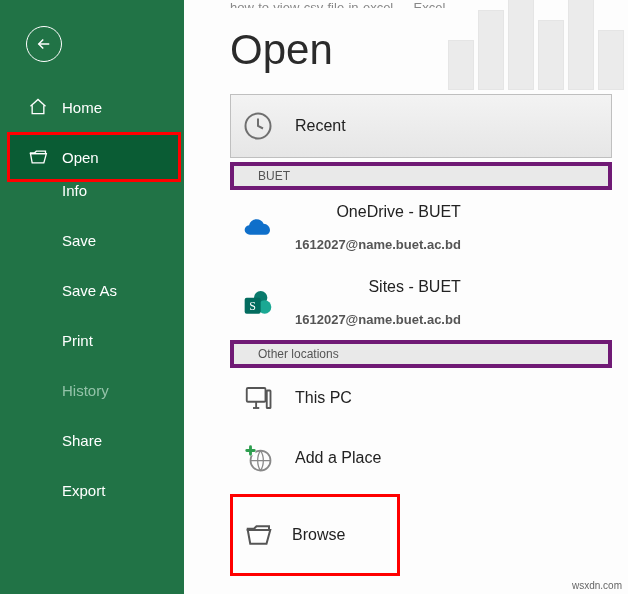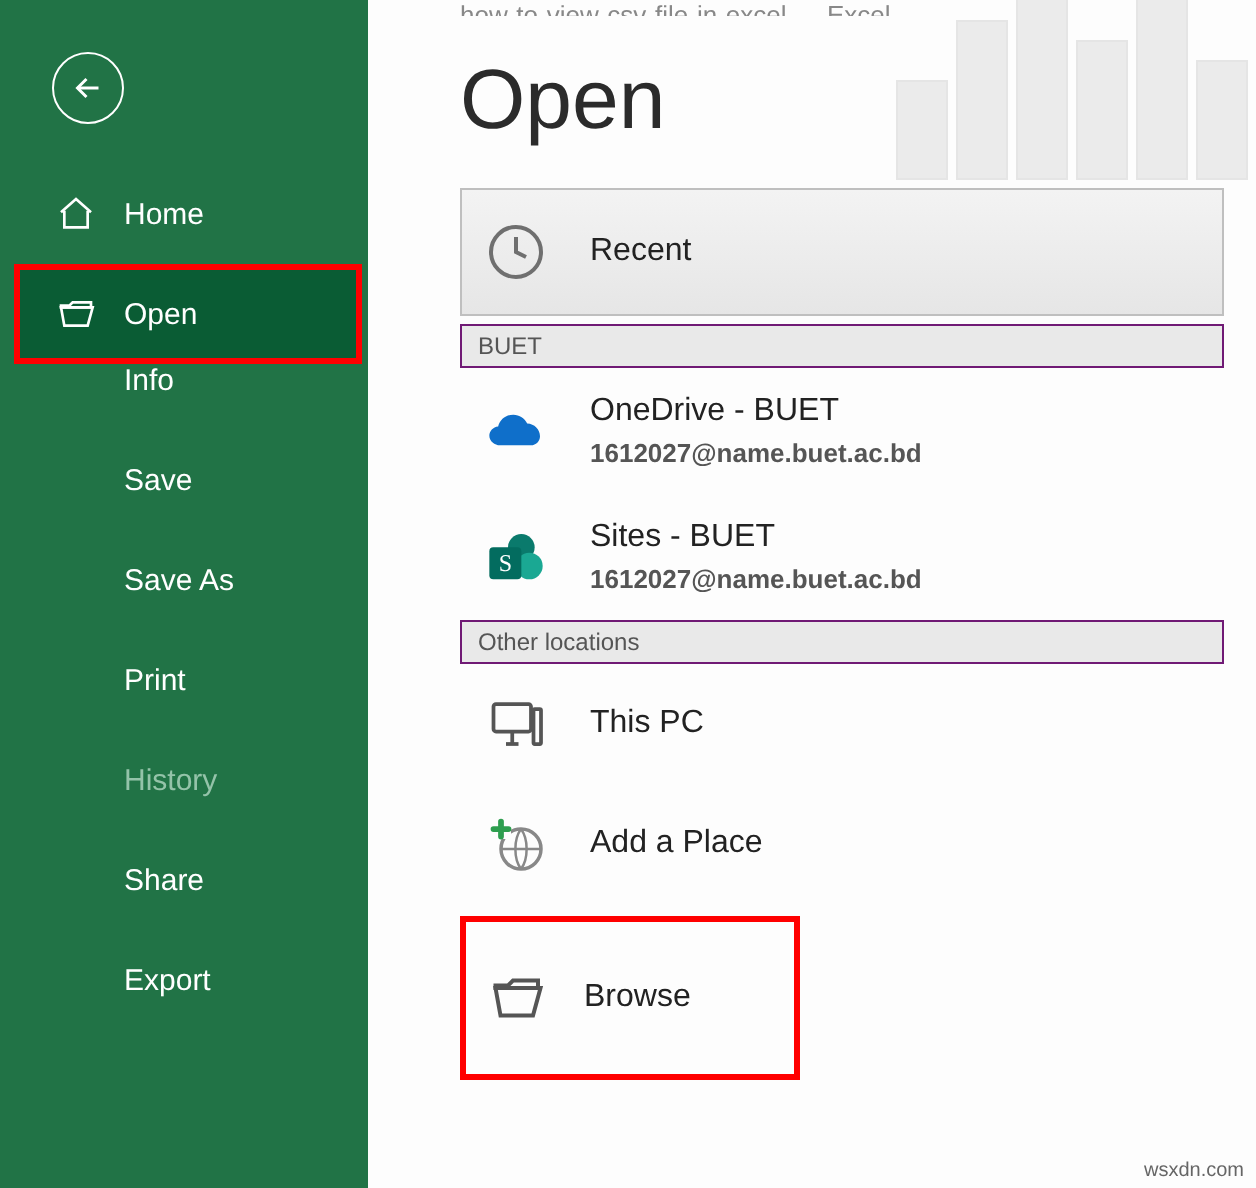--- a/index.html
+++ b/index.html
@@ -100,45 +100,45 @@
       z-index: 1;
     }
     .locations {
       margin-left: 46px;
       width: 382px;
       position: relative;
       z-index: 1;
     }
     .section-header {
       background: #e9e9e9;
-      border: 1px solid #701a75;
+      border: 4px solid #701a75;
       font-size: 12px;
       color: #555;
-      padding: 3px 8px;
+      padding: 3px 24px;
     }
     .loc-item {
       display: flex;
       align-items: center;
       gap: 20px;
       padding: 12px 10px;
       border: 1px solid transparent;
       cursor: pointer;
     }
     .loc-item.recent {
       background: linear-gradient(#f3f3f3,#e6e6e6);
       border: 1px solid #bfbfbf;
       padding: 14px 10px;
       margin-bottom: 4px;
     }
     .loc-icon {
       width: 34px; height: 34px;
       display: flex; align-items:center; justify-content:center;
       flex-shrink: 0;
     }
-    .loc-text { display: flex; flex-direction: column; gap: 4px; }
+    .loc-text { display: flex; flex-direction: column; gap: 16px; align-items: flex-end; }
     .loc-title { font-size: 16px; color: #222; }
     .loc-sub { font-size: 13px; color: #555; font-weight: bold; }
     .browse-wrap {
       border: 3.5px solid #ff0000;
       width: 170px;
       margin-top: 6px;
     }
     .browse-wrap .loc-item { padding: 20px 8px; gap: 16px; }
     .watermark {
       position: absolute;

